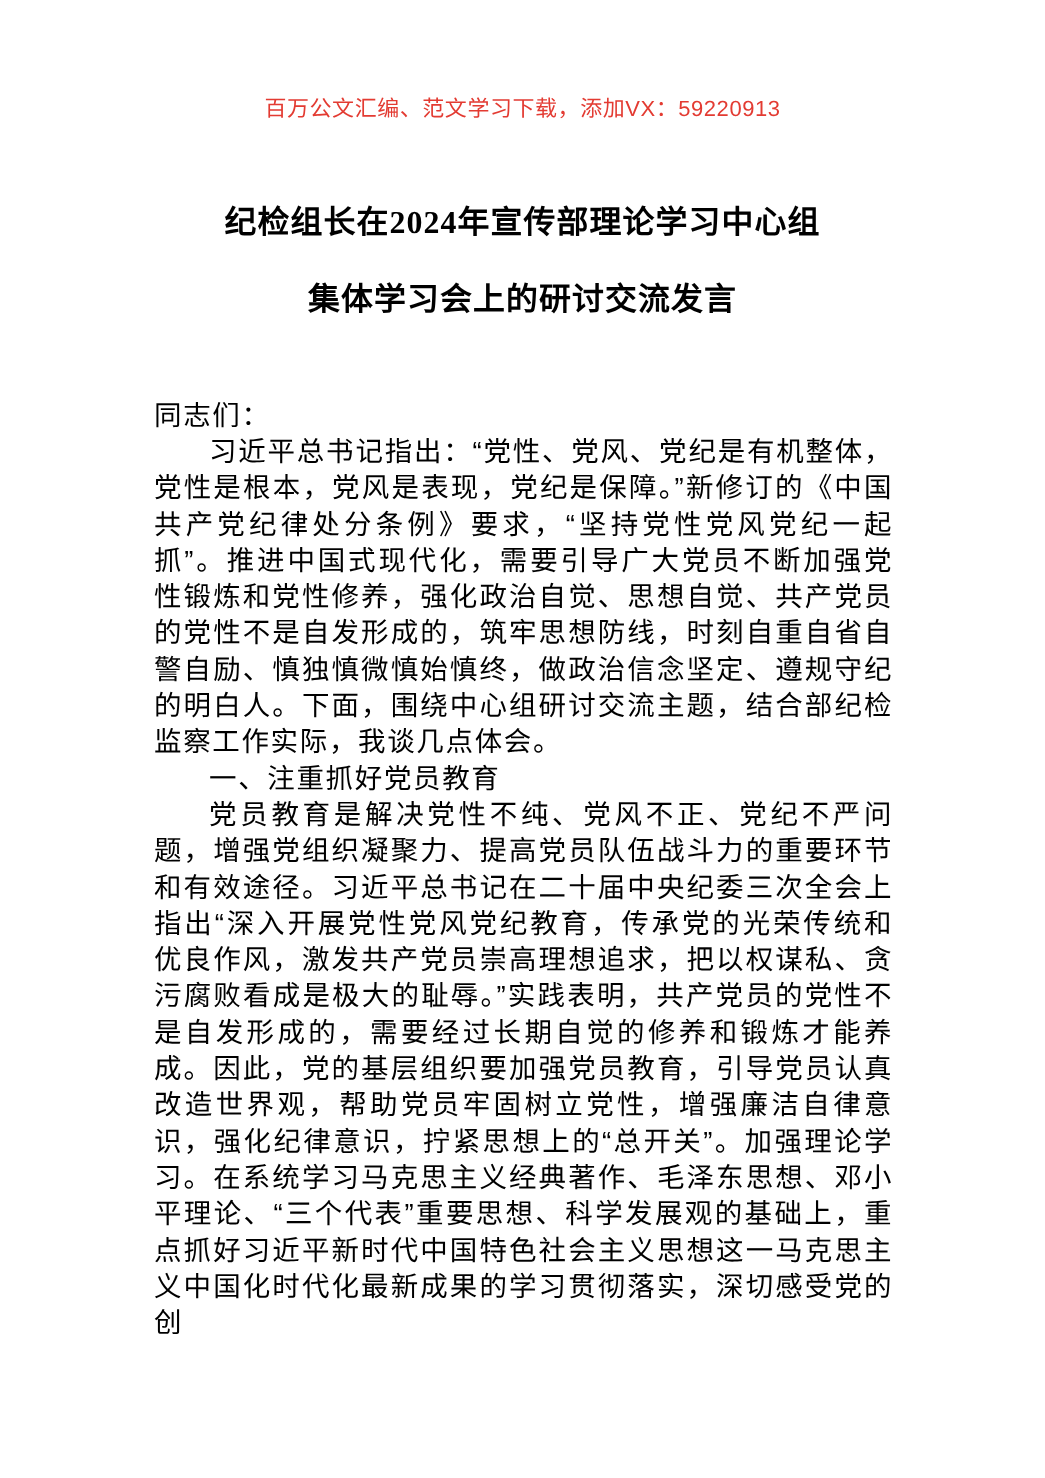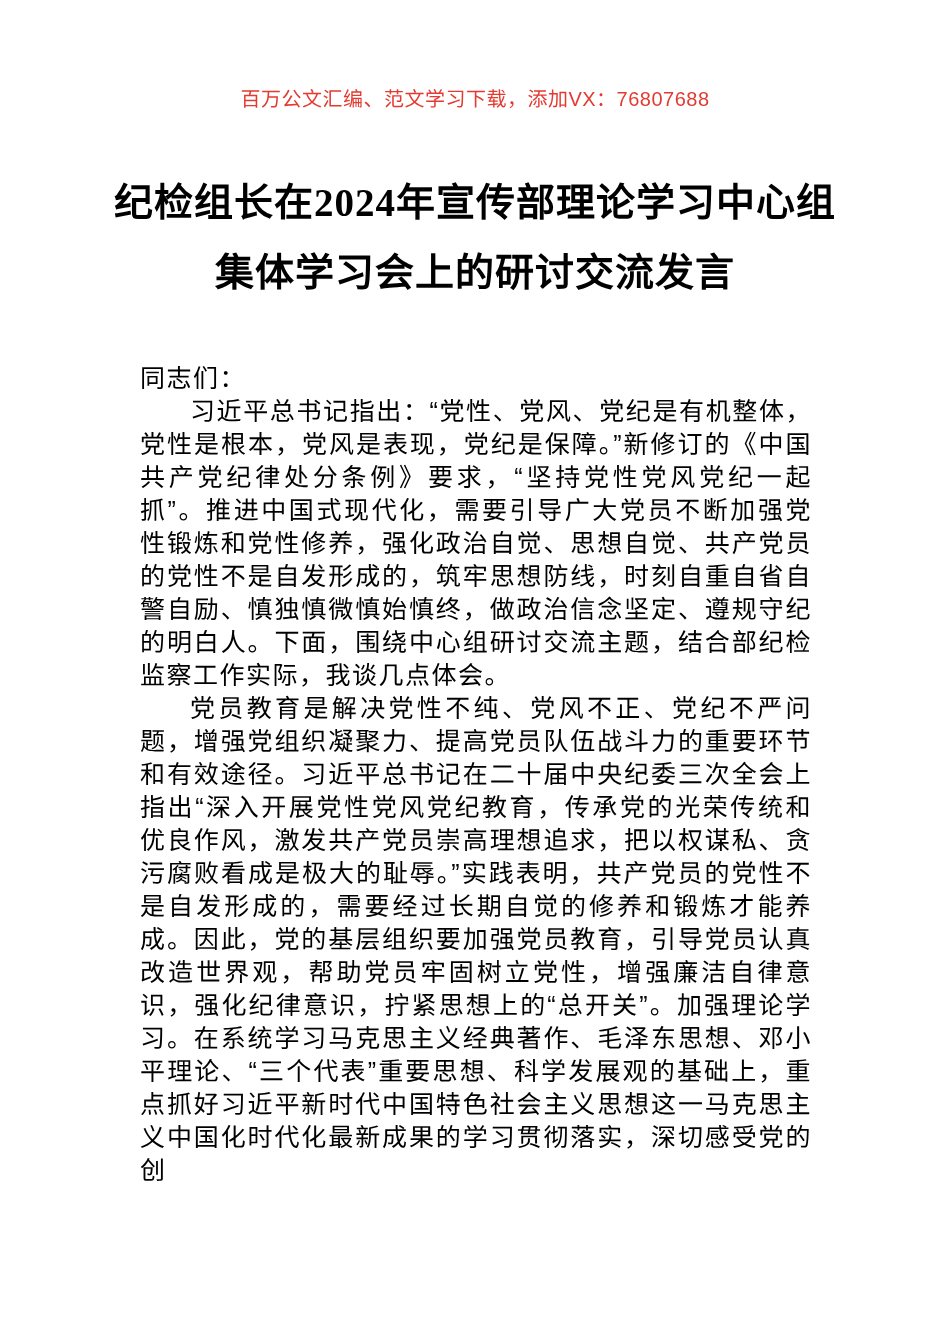--- a/index.html
+++ b/index.html
@@ -28,21 +28,21 @@
     letter-spacing: 0.5px;
   }
   .doc-title {
     position: absolute;
     top: 168px;
     left: 0;
     width: 100%;
     text-align: center;
     font-family: "Liberation Serif", "DejaVu Serif", serif;
     font-weight: 700;
-    font-size: 39px;
+    font-size: 29px;
     line-height: 70px;
     color: #000000;
     letter-spacing: 1px;
   }
   .content {
     position: absolute;
     top: 337px;
     left: 140px;
     width: 672px;
     font-size: 25px;
@@ -59,26 +59,27 @@
   }
   .content p.indent {
     text-indent: 2em;
   }
 </style>
 </head>
 <body>
 
 <div class="page">
 
-  <div class="promo">百万公文汇编、范文学习下载，添加VX：76807688</div>
+  <div class="promo">百万公文汇编、范文学习下载，添加VX：59220913</div>
 
   <div class="doc-title">
     <div>纪检组长在2024年宣传部理论学习中心组</div>
     <div>集体学习会上的研讨交流发言</div>
   </div>
 
   <div class="content">
     <p>同志们：</p>
     <p class="indent">习近平总书记指出：“党性、党风、党纪是有机整体，党性是根本，党风是表现，党纪是保障。”新修订的《中国共产党纪律处分条例》要求，“坚持党性党风党纪一起抓”。推进中国式现代化，需要引导广大党员不断加强党性锻炼和党性修养，强化政治自觉、思想自觉、共产党员的党性不是自发形成的，筑牢思想防线，时刻自重自省自警自励、慎独慎微慎始慎终，做政治信念坚定、遵规守纪的明白人。下面，围绕中心组研讨交流主题，结合部纪检监察工作实际，我谈几点体会。</p>
+    <p class="indent">一、注重抓好党员教育</p>
     <p class="indent">党员教育是解决党性不纯、党风不正、党纪不严问题，增强党组织凝聚力、提高党员队伍战斗力的重要环节和有效途径。习近平总书记在二十届中央纪委三次全会上指出“深入开展党性党风党纪教育，传承党的光荣传统和优良作风，激发共产党员崇高理想追求，把以权谋私、贪污腐败看成是极大的耻辱。”实践表明，共产党员的党性不是自发形成的，需要经过长期自觉的修养和锻炼才能养成。因此，党的基层组织要加强党员教育，引导党员认真改造世界观，帮助党员牢固树立党性，增强廉洁自律意识，强化纪律意识，拧紧思想上的“总开关”。加强理论学习。在系统学习马克思主义经典著作、毛泽东思想、邓小平理论、“三个代表”重要思想、科学发展观的基础上，重点抓好习近平新时代中国特色社会主义思想这一马克思主义中国化时代化最新成果的学习贯彻落实，深切感受党的创</p>
   </div>
 
 </div>
 
 </body></html>

